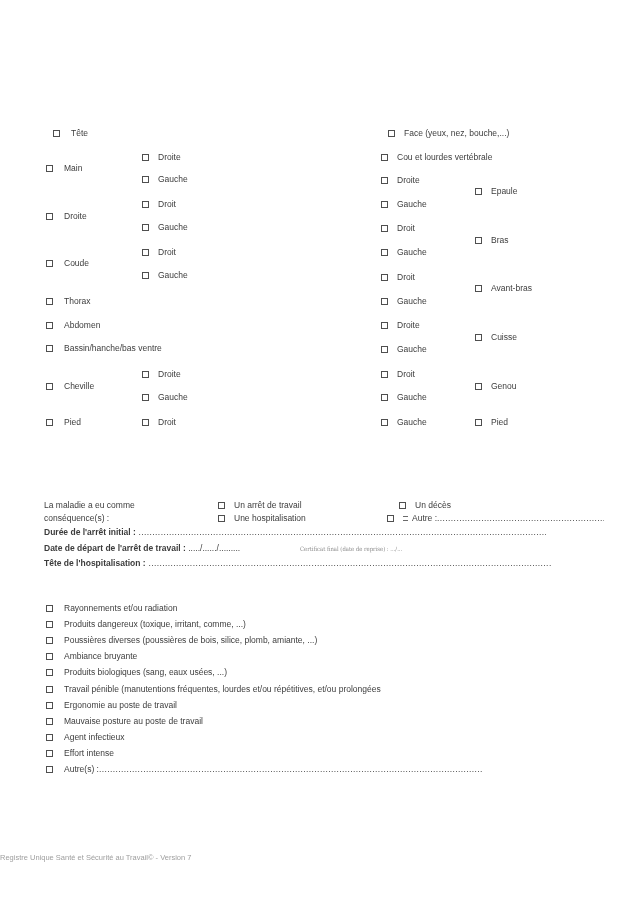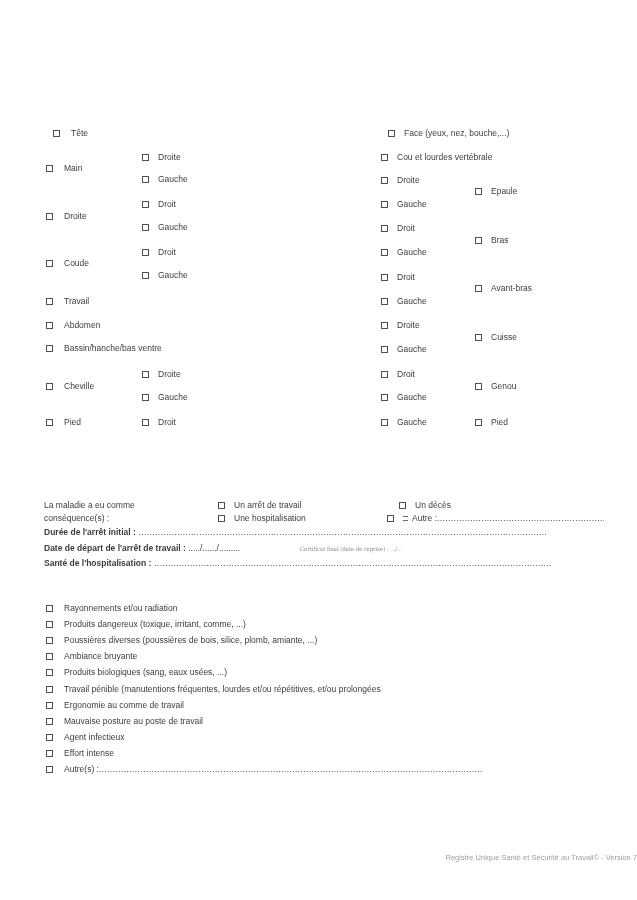--- a/index.html
+++ b/index.html
@@ -8,21 +8,21 @@
   .ci{position:absolute;display:flex;align-items:center;height:10px;white-space:nowrap;}
   .box{flex:0 0 auto;width:5px;height:5px;border:1px solid #4f4f4f;background:#fff;margin-right:9px;box-sizing:content-box;}
   .g11 .box{margin-right:11px;}
   .lbl{font-size:8.5px;line-height:10px;}
   .fieldline{position:absolute;white-space:nowrap;overflow:hidden;font-size:8.5px;line-height:11px;}
   .fieldline b{font-weight:bold;margin-top:31px;}
   .dots{letter-spacing:0.4px;}
   .intro{position:absolute;font-size:8.5px;line-height:13px;}
   .dmark{display:inline-block;width:5px;height:3px;border-top:1px solid #6a6a6a;border-bottom:1px solid #6a6a6a;margin-right:4px;flex:0 0 auto;}
   .note{position:absolute;font-size:6px;color:#8a8a8a;white-space:nowrap;transform:scaleX(0.88);transform-origin:left top;font-family:"DejaVu Serif",serif;}
-  .footer{position:absolute;left:0;right:0;top:853px;text-align:right;font-size:7.5px;color:#9e9e9e;}
+  .footer{position:absolute;left:0;right:0;top:853px;text-align:left;font-size:7.5px;color:#9e9e9e;}
   .clip{overflow:hidden;}
 </style>
 </head>
 <body>
 
 <div class="page">
 
   <div>
 
     <div class="ci g11" style="left:53px;top:128px">
@@ -36,21 +36,21 @@
     <div class="ci g11" style="left:46px;top:211px">
         <span class="box"></span>
         <span class="lbl">Droite</span>
       </div>
     <div class="ci g11" style="left:46px;top:258px">
         <span class="box"></span>
         <span class="lbl">Coude</span>
       </div>
     <div class="ci g11" style="left:46px;top:296px">
         <span class="box"></span>
-        <span class="lbl">Travail</span>
+        <span class="lbl">Thorax</span>
       </div>
     <div class="ci g11" style="left:46px;top:320px">
         <span class="box"></span>
         <span class="lbl">Abdomen</span>
       </div>
     <div class="ci g11" style="left:46px;top:343px">
         <span class="box"></span>
         <span class="lbl">Bassin/hanche/bas ventre</span>
       </div>
     <div class="ci g11" style="left:46px;top:381px">
@@ -200,21 +200,21 @@
         <span class="dmark"></span>
         <span class="lbl">Autre :</span>
         <span class="lbl dots">................................................................................</span>
       </div>
   </div>
 
   <div>
     <div class="fieldline" style="left:44px;top:527px;width:502px"><b>Durée de l'arrêt initial :</b><span class="dots"> .......................................................................................................................................................................................</span></div>
     <div class="fieldline" style="left:44px;top:543px;width:260px"><b>Date de départ de l'arrêt de travail :</b><span> ...../....../.........</span></div>
     <div class="note" style="left:300px;top:545px">Certificat final (date de reprise) : .../...</div>
-    <div class="fieldline" style="left:44px;top:558px;width:507px"><b>Santé de l'hospitalisation :</b><span class="dots"> .......................................................................................................................................................................................</span></div>
+    <div class="fieldline" style="left:44px;top:558px;width:507px"><b>Tête de l'hospitalisation :</b><span class="dots"> .......................................................................................................................................................................................</span></div>
   </div>
 
   <div>
     <div class="ci g11" style="left:46px;top:603px">
         <span class="box"></span>
         <span class="lbl">Rayonnements et/ou radiation</span>
       </div>
     <div class="ci g11" style="left:46px;top:619px">
         <span class="box"></span>
         <span class="lbl">Produits dangereux (toxique, irritant, comme, ...)</span>
@@ -230,21 +230,21 @@
     <div class="ci g11" style="left:46px;top:667px">
         <span class="box"></span>
         <span class="lbl">Produits biologiques (sang, eaux usées, ...)</span>
       </div>
     <div class="ci g11" style="left:46px;top:684px">
         <span class="box"></span>
         <span class="lbl">Travail pénible (manutentions fréquentes, lourdes et/ou répétitives, et/ou prolongées</span>
       </div>
     <div class="ci g11" style="left:46px;top:700px">
         <span class="box"></span>
-        <span class="lbl">Ergonomie au comme de travail</span>
+        <span class="lbl">Ergonomie au poste de travail</span>
       </div>
     <div class="ci g11" style="left:46px;top:716px">
         <span class="box"></span>
         <span class="lbl">Mauvaise posture au poste de travail</span>
       </div>
     <div class="ci g11" style="left:46px;top:732px">
         <span class="box"></span>
         <span class="lbl">Agent infectieux</span>
       </div>
     <div class="ci g11" style="left:46px;top:748px">

